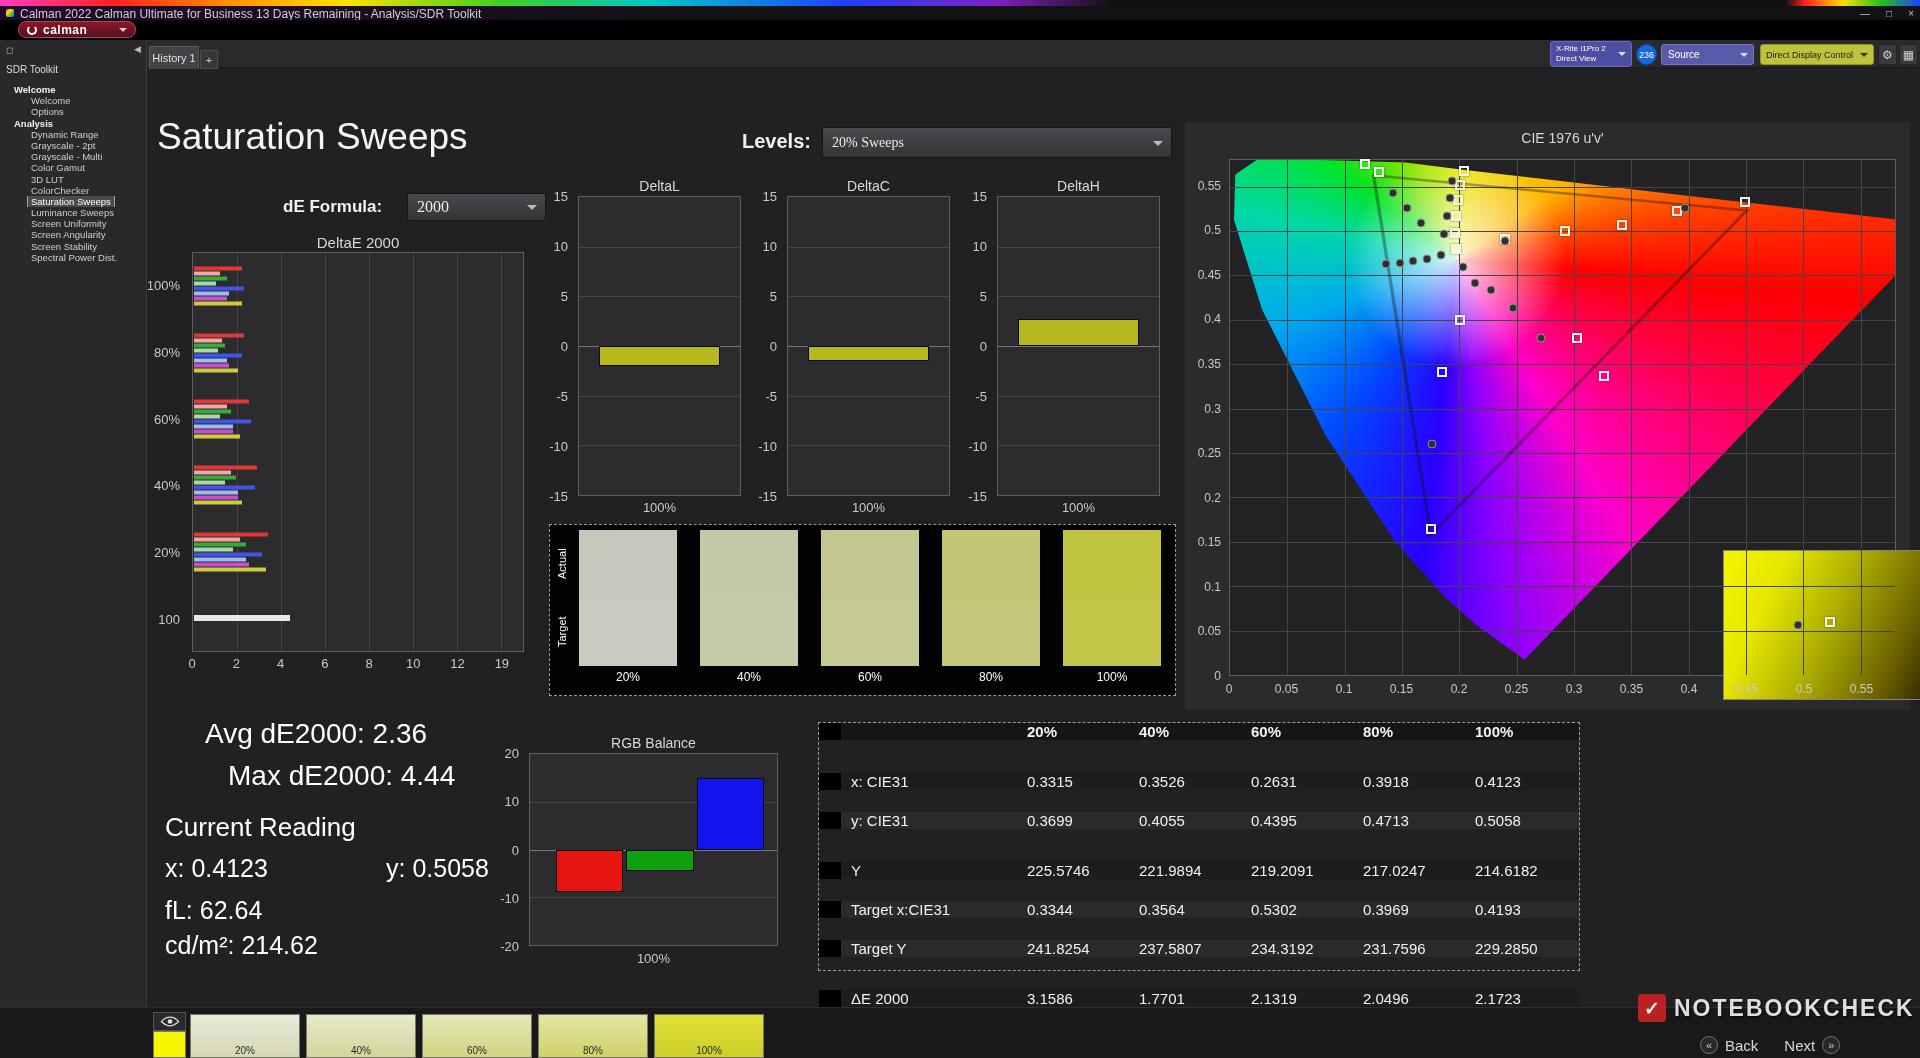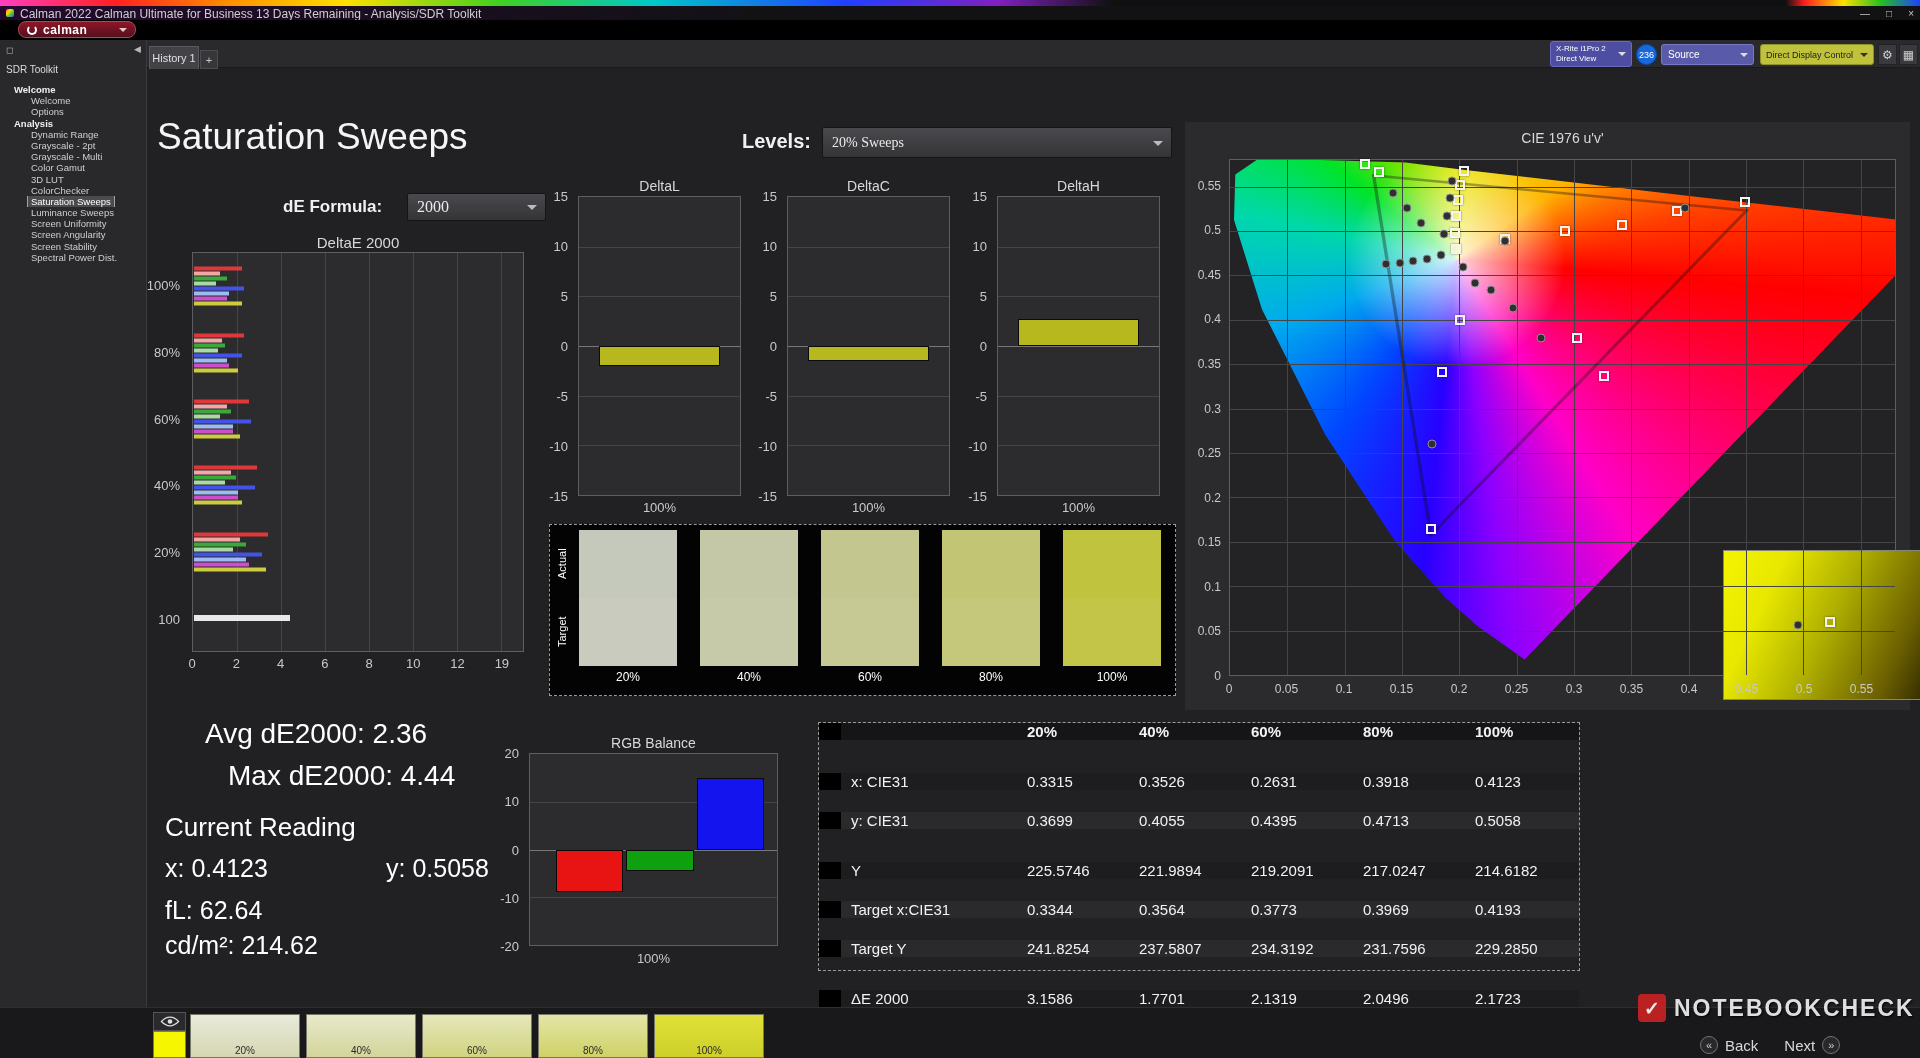--- a/index.html
+++ b/index.html
@@ -478,21 +478,21 @@
         <div class="tcell tval">221.9894</div>
         <div class="tcell tval">219.2091</div>
         <div class="tcell tval">217.0247</div>
         <div class="tcell tval">214.6182</div>
       </div>
       <div class="trow odd">
         <div class="tcell tcorner"></div>
         <div class="tcell tlabel">Target x:CIE31</div>
         <div class="tcell tval">0.3344</div>
         <div class="tcell tval">0.3564</div>
-        <div class="tcell tval">0.3773</div>
+        <div class="tcell tval">0.5302</div>
         <div class="tcell tval">0.3969</div>
         <div class="tcell tval">0.4193</div>
       </div>
       <div class="trow odd">
         <div class="tcell tcorner"></div>
         <div class="tcell tlabel">Target Y</div>
         <div class="tcell tval">241.8254</div>
         <div class="tcell tval">237.5807</div>
         <div class="tcell tval">234.3192</div>
         <div class="tcell tval">231.7596</div>

